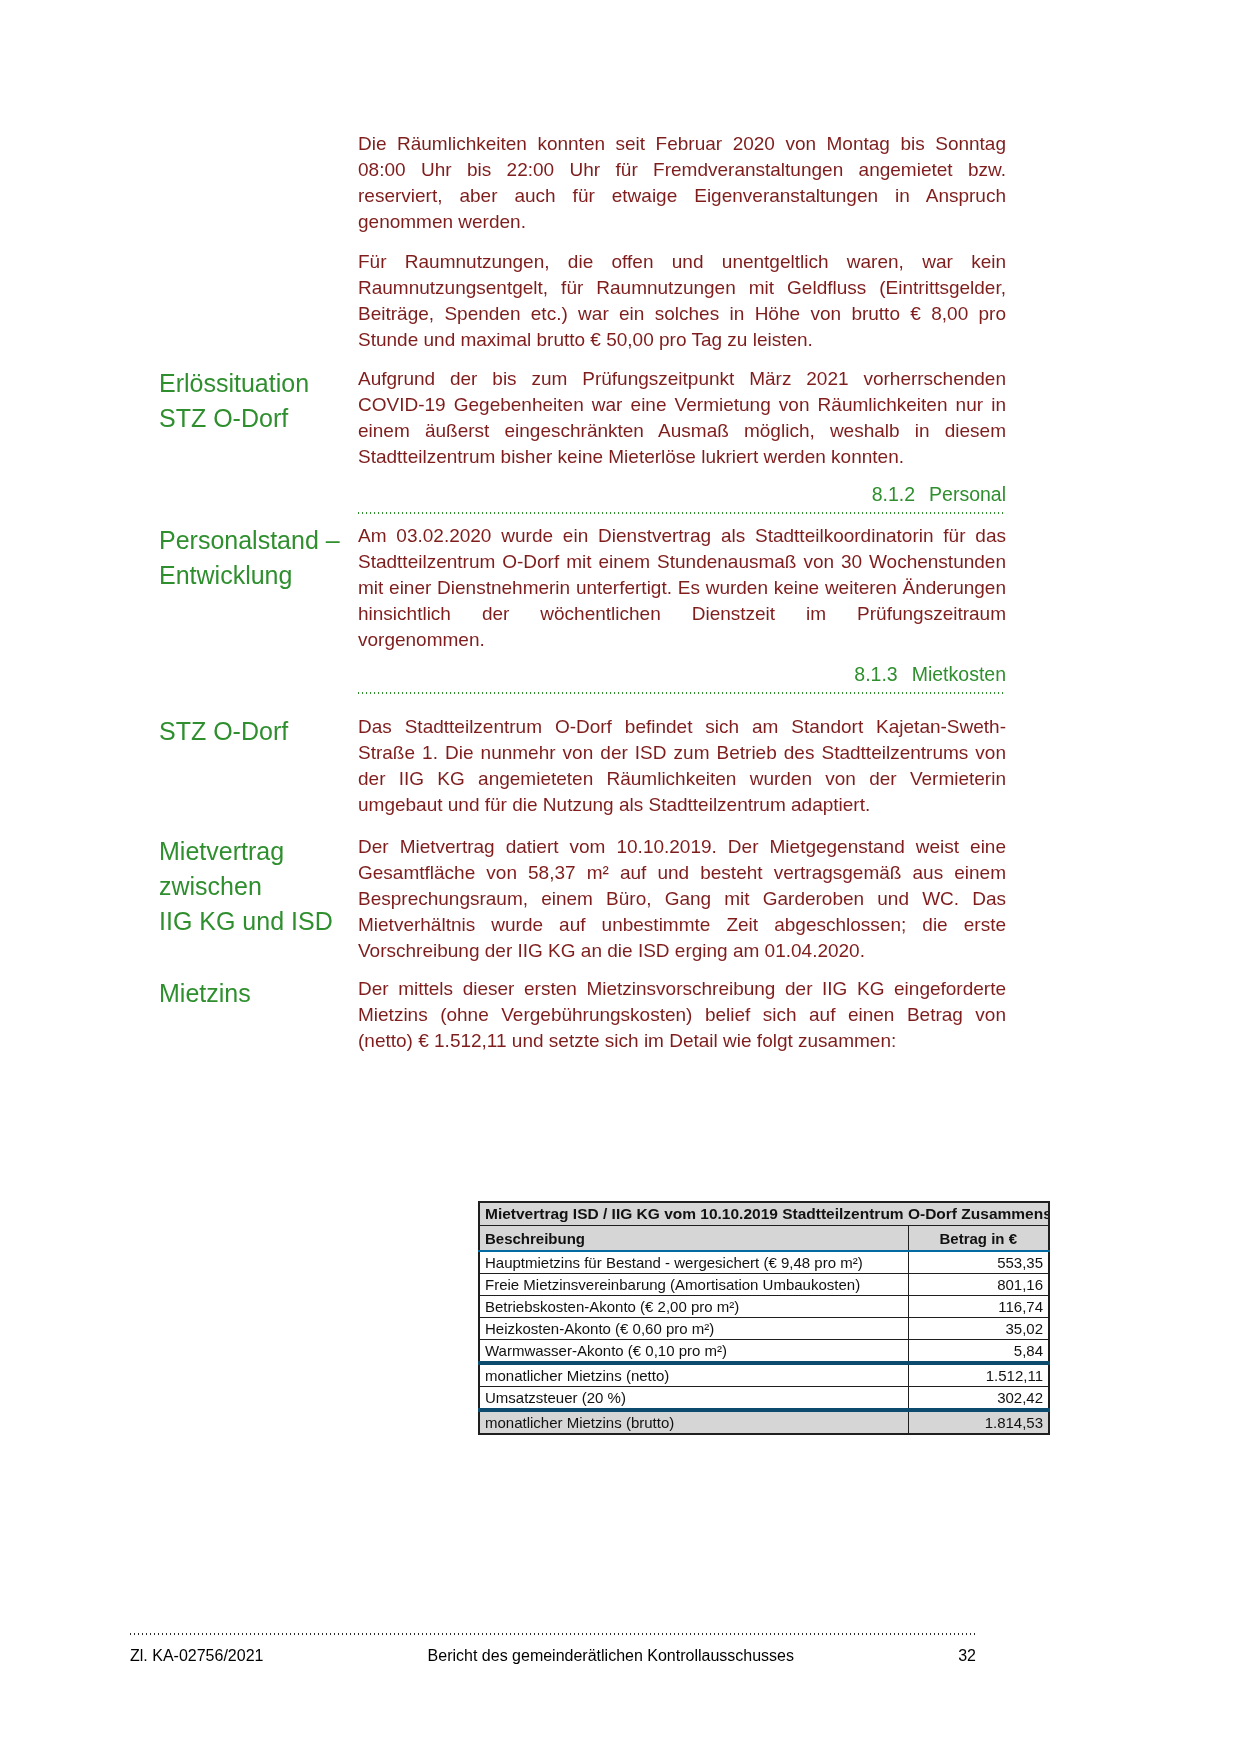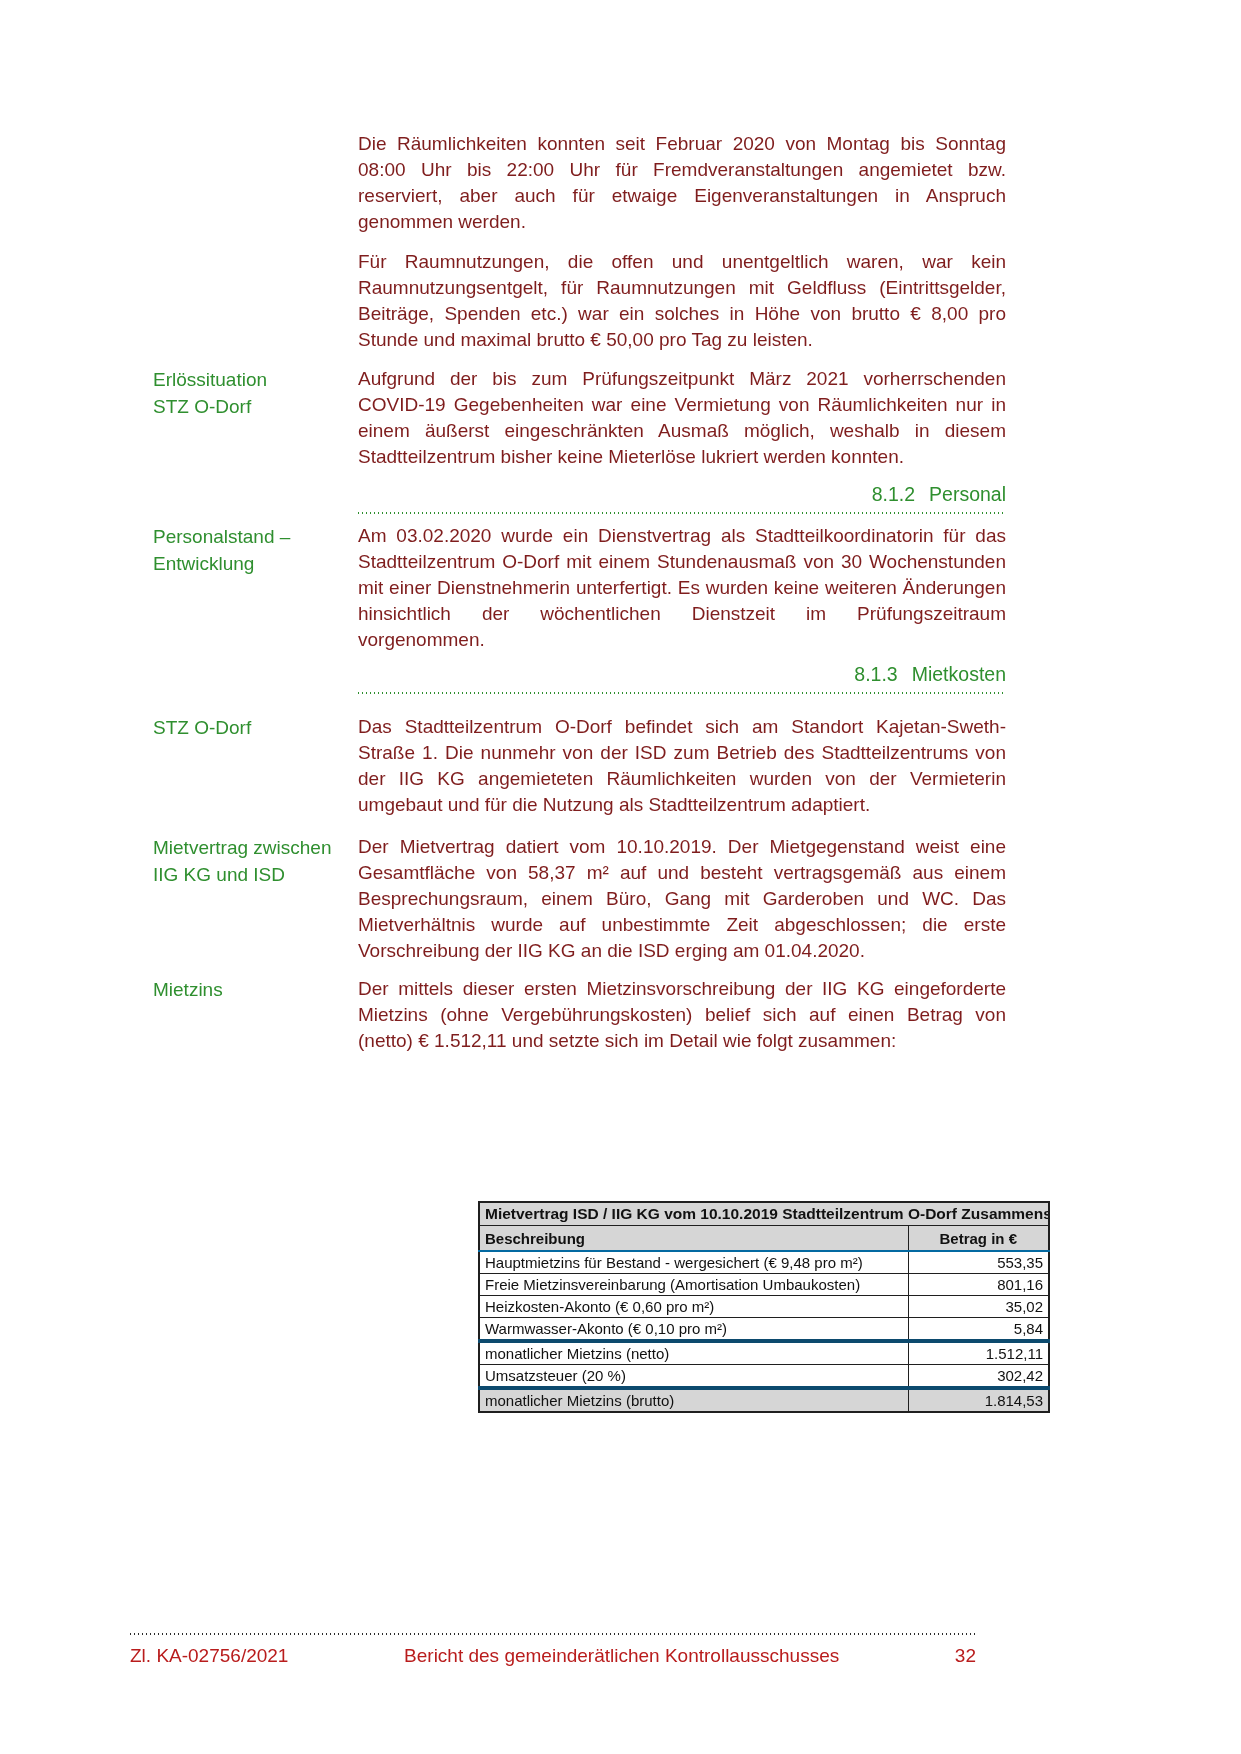--- a/index.html
+++ b/index.html
@@ -20,22 +20,22 @@
   .body-text{
     position:absolute;
     left:358px;width:648px;
     margin:0;
     font-size:19px;line-height:26px;
     text-align:justify;
     color:#7f1d1d;
   }
   .side-label{
     position:absolute;
-    left:153px;width:210px;
-    font-size:19px;line-height:27px;
+    left:159px;width:210px;
+    font-size:25px;line-height:35px;
     color:var(--accent-green);
     white-space:pre-line;
   }
   .section-heading{
     position:absolute;
     left:358px;width:648px;
     text-align:right;
     font-size:19.5px;line-height:26px;
     color:var(--accent-green);
   }
@@ -86,21 +86,21 @@
   
   .footer-rule{
     position:absolute;left:130px;top:1633px;
     width:846px;height:2px;
     background-image:repeating-linear-gradient(to right,#2b2b2b 0 1.5px,transparent 1.5px 4px);
   }
   .footer-row{
     position:absolute;left:130px;top:1643px;
     width:846px;
     display:flex;align-items:baseline;
-    font-size:19px;line-height:26px;color:#b91c1c;
+    font-size:16px;line-height:26px;color:#000000;
   }
   .footer-row .f-left{flex:0 0 auto;}
   .footer-row .f-center{flex:1 1 auto;text-align:center;}
   .footer-row .f-right{flex:0 0 auto;}
 </style>
 </head>
 <body>
 
 <div class="page">
 
@@ -154,20 +154,24 @@
         </tr>
         <tr class="datarow">
           <td>Hauptmietzins für Bestand - wergesichert (€ 9,48 pro m²)</td>
           <td class="amount">553,35</td>
         </tr>
         <tr class="datarow">
           <td>Freie Mietzinsvereinbarung (Amortisation Umbaukosten)</td>
           <td class="amount">801,16</td>
         </tr>
         <tr class="datarow">
+          <td>Betriebskosten-Akonto (€ 2,00 pro m²)</td>
+          <td class="amount">116,74</td>
+        </tr>
+        <tr class="datarow">
           <td>Heizkosten-Akonto (€ 0,60 pro m²)</td>
           <td class="amount">35,02</td>
         </tr>
         <tr class="datarow">
           <td>Warmwasser-Akonto (€ 0,10 pro m²)</td>
           <td class="amount">5,84</td>
         </tr>
         <tr class="datarow sep">
           <td>monatlicher Mietzins (netto)</td>
           <td class="amount">1.512,11</td>

